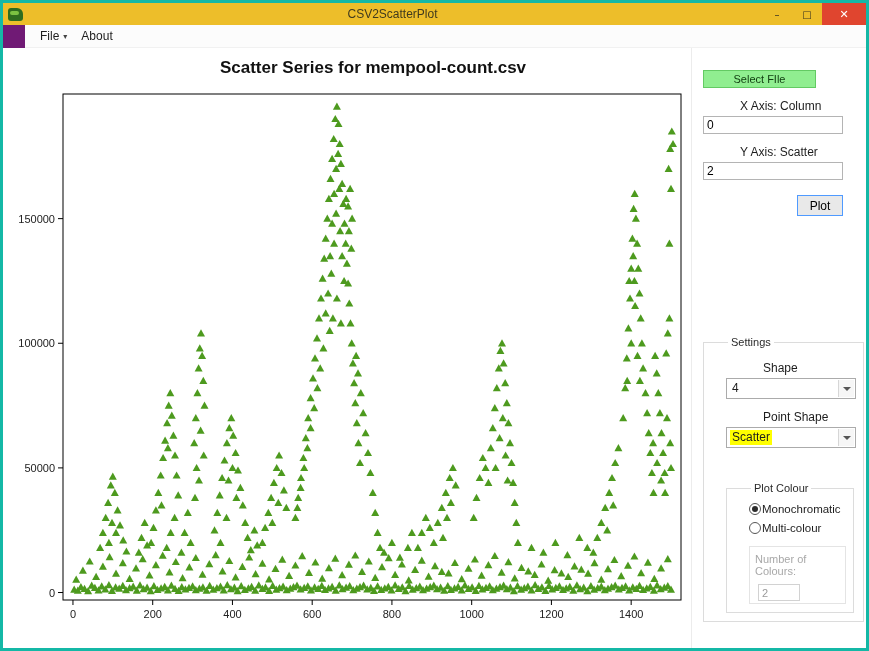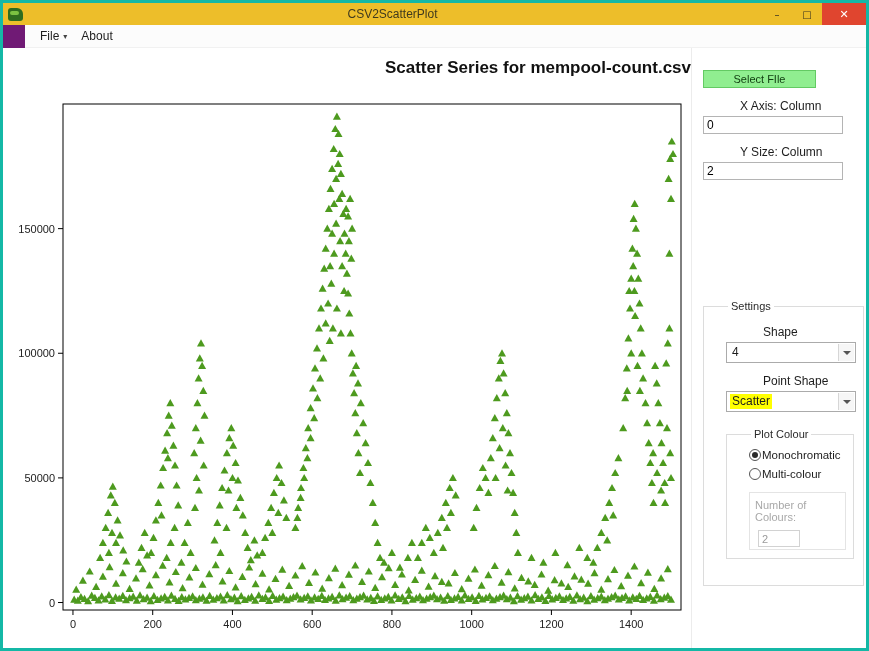--- a/index.html
+++ b/index.html
@@ -16,42 +16,42 @@
   .win-btn.close { background:#e0452f; color:#fff; width:44px; font-size:11px; }
 
   
   .menubar { height:23px; background:#fcfcfc; border-bottom:1px solid #f1f1f1; display:flex; align-items:center; padding-left:8px; flex:0 0 auto; font-size:12px; color:#1e1e1e;margin-left:22px; }
   .menu-item { padding:3px 7px; display:flex; align-items:center; gap:4px; }
   .menu-caret { font-size:8px; color:#444; }
 
   
   .content { flex:1; display:flex; background:#fff; overflow:hidden; }
   .chart-area { width:700px; padding:10px 0 0 8px; }
-  .chart-title { width:680px; padding-left:44px; text-align:right; font-size:17px; font-weight:bold; color:#111; margin-bottom:18px; }
+  .chart-title { width:680px; padding-left:44px; text-align:center; font-size:17px; font-weight:bold; color:#111; margin-bottom:8px; }
   .tick { font-size:11px; fill:#222; font-family:"Liberation Sans", sans-serif; }
 
   
   .side-panel { flex:1; border-left:1px solid #ececec; padding:22px 11px 6px 11px; font-size:12px; color:#1d1d1d; }
   .select-file { display:block; width:113px; height:18px; background:#90ee90; border:1px solid #63ca63; font-size:11px; color:#103c10; cursor:default; }
   .field-label { margin-top:11px; margin-bottom:3px; font-size:12px;margin-left:37px; }
   .axis-input { width:140px; height:18px; border:1px solid #b4b4b4; font-size:12px; padding:1px 3px; font-family:"Liberation Sans", sans-serif; }
   .plot-btn-row { width:140px; text-align:right; margin-top:15px; }
   .plot-btn { width:46px; height:21px; background:#e9e9e9; border:1px solid #4f9aff; font-size:12px; cursor:default; font-family:"Liberation Sans", sans-serif; }
 
   fieldset.group { border:1px solid #dcdcdc; padding:2px 7px 8px 22px; }
   fieldset.group legend { font-size:11px; color:#2a2a2a; padding:0 3px; margin-left:2px; }
   .settings-group { margin-top:120px; width:144px; height:286px; }
 
   .combo { position:relative; width:130px; height:21px; border:1px solid #ababab; background:#fff; padding:2px 20px 2px 3px; margin-top:2px; }
   .combo-value { display:inline-block; font-size:12px; line-height:15px; padding:0 2px; }
   .combo-value.highlighted { background:#ffff00; }
   .combo-arrow { position:absolute; right:1px; top:1px; bottom:1px; width:16px; background:#f6f6f6; border-left:1px solid #d6d6d6; display:flex; align-items:center; justify-content:center; }
   .combo-arrow::after { content:""; border:4px solid transparent; border-top-color:#555; margin-top:4px; }
 
-  .colour-group { margin-top:16px; width:128px; }
+  .colour-group { margin-top:34px; width:128px; }
   .radio-row { display:flex; align-items:center; gap:1px; margin-top:7px; font-size:11.5px; cursor:default; }
   .radio { width:12px; height:12px; border:1px solid #555; border-radius:50%; background:#fff; position:relative; flex:0 0 auto; }
   .radio.checked::after { content:""; position:absolute; left:2px; top:2px; right:2px; bottom:2px; background:#2b2b2b; border-radius:50%; }
 
   .disabled-panel { border:1px solid #e4e4e4; margin-top:12px; padding:6px 5px; height:58px; }
   .disabled-label { color:#a8a8a8; font-size:11px; }
   .small-input { width:42px; height:17px; margin-top:7px; margin-left:3px; border:1px solid #d2d2d2; color:#9a9a9a; background:#fff; font-size:11px; padding:1px 3px; font-family:"Liberation Sans", sans-serif; }
 </style>
 </head>
 <body>
@@ -663,23 +663,26 @@
           <polygon points="658.4,153.6 654.4,160.8 662.4,160.8" fill="#4d9a1e"></polygon>
         </svg>
     </div>
 
     <div class="side-panel">
       <button class="select-file">Select FIle</button>
 
       <div class="field-label">X Axis: Column</div>
       <input class="axis-input" value="0" style="">
 
-      <div class="field-label">Y Size: Column</div>
+      <div class="field-label">Y Axis: Scatter</div>
       <input class="axis-input" value="2" style="">
 
+      <div class="plot-btn-row">
+        <button class="plot-btn">Plot</button>
+      </div>
 
       <fieldset class="group settings-group">
         <legend>Settings</legend>
 
         <div class="field-label">Shape</div>
         <div class="combo">
           <span class="combo-value">4</span>
           <span class="combo-arrow"></span>
         </div>
 

